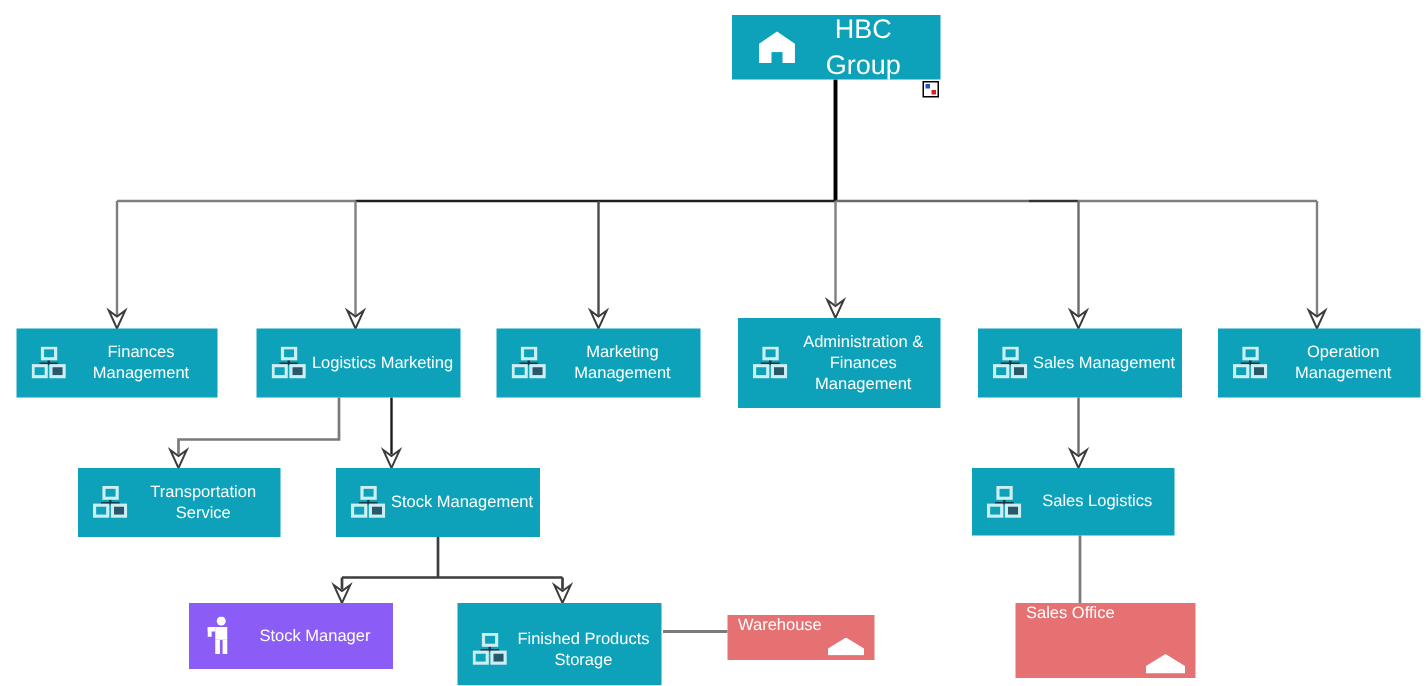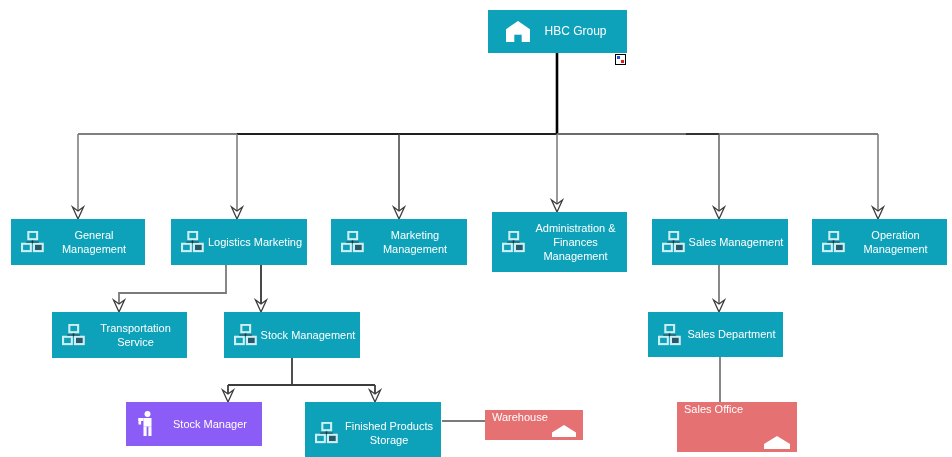--- a/index.html
+++ b/index.html
@@ -13,21 +13,21 @@
   }
   .node .nicon{flex:0 0 auto;display:flex;align-items:center;justify-content:center;}
   .node .nlabel{flex:1 1 auto;text-align:center;padding:2px 4px 2px 0;}
   .org{background:#0DA2BA;}
   .person{background:#8b5cf6;}
   .loc{background:#E57173;display:block;}
   .org .nicon{width:30px;padding-left:6px;}
   .person .nicon{width:30px;padding-left:6px;}
   .root{background:#0DA2BA;}
   .root .nicon{width:40px;padding-left:10px;}
-  .root .nlabel{font-size:12px;padding-right:14px;}
+  .root .nlabel{font-size:18px;padding-right:14px;}
   .loc .nlabel{text-align:left;padding:4px 0 0 7px;}
   .loc .nicon{position:absolute;right:7px;bottom:3px;}
   #wires{position:absolute;left:0;top:0;pointer-events:none;}
   #assign-icon{
     position:absolute;left:615px;top:54px;width:9px;height:9px;background:#fff;
     border:1px solid #000;
   }
   #assign-icon .b{position:absolute;left:1px;top:1px;width:3px;height:3px;background:#1f4fd8;}
   #assign-icon .r{position:absolute;right:1px;bottom:1px;width:3px;height:3px;background:#e01b1b;}
 </style>
@@ -117,21 +117,21 @@
     <span class="b"></span>
     <span class="r"></span>
   </div>
 
   <div class="node org" style="left:11px;top:219px;width:134px;height:46px">
     <span class="nicon">
         <svg width="23" height="22">
           <use href="#sym-org"></use>
         </svg>
       </span>
-    <span class="nlabel">General Management</span>
+    <span class="nlabel">Finances Management</span>
   </div>
   <div class="node org" style="left:171px;top:219px;width:136px;height:46px">
     <span class="nicon">
         <svg width="23" height="22">
           <use href="#sym-org"></use>
         </svg>
       </span>
     <span class="nlabel">Logistics Marketing</span>
   </div>
   <div class="node org" style="left:331px;top:219px;width:136px;height:46px">
@@ -182,21 +182,21 @@
         </svg>
       </span>
     <span class="nlabel">Stock Management</span>
   </div>
   <div class="node org" style="left:648px;top:312px;width:135px;height:45px">
     <span class="nicon">
         <svg width="23" height="22">
           <use href="#sym-org"></use>
         </svg>
       </span>
-    <span class="nlabel">Sales Department</span>
+    <span class="nlabel">Sales Logistics</span>
   </div>
 
   <div class="node person" style="left:126px;top:402px;width:136px;height:44px">
     <span class="nicon">
         <svg width="20" height="26">
           <use href="#sym-person"></use>
         </svg>
       </span>
     <span class="nlabel">Stock Manager</span>
   </div>

